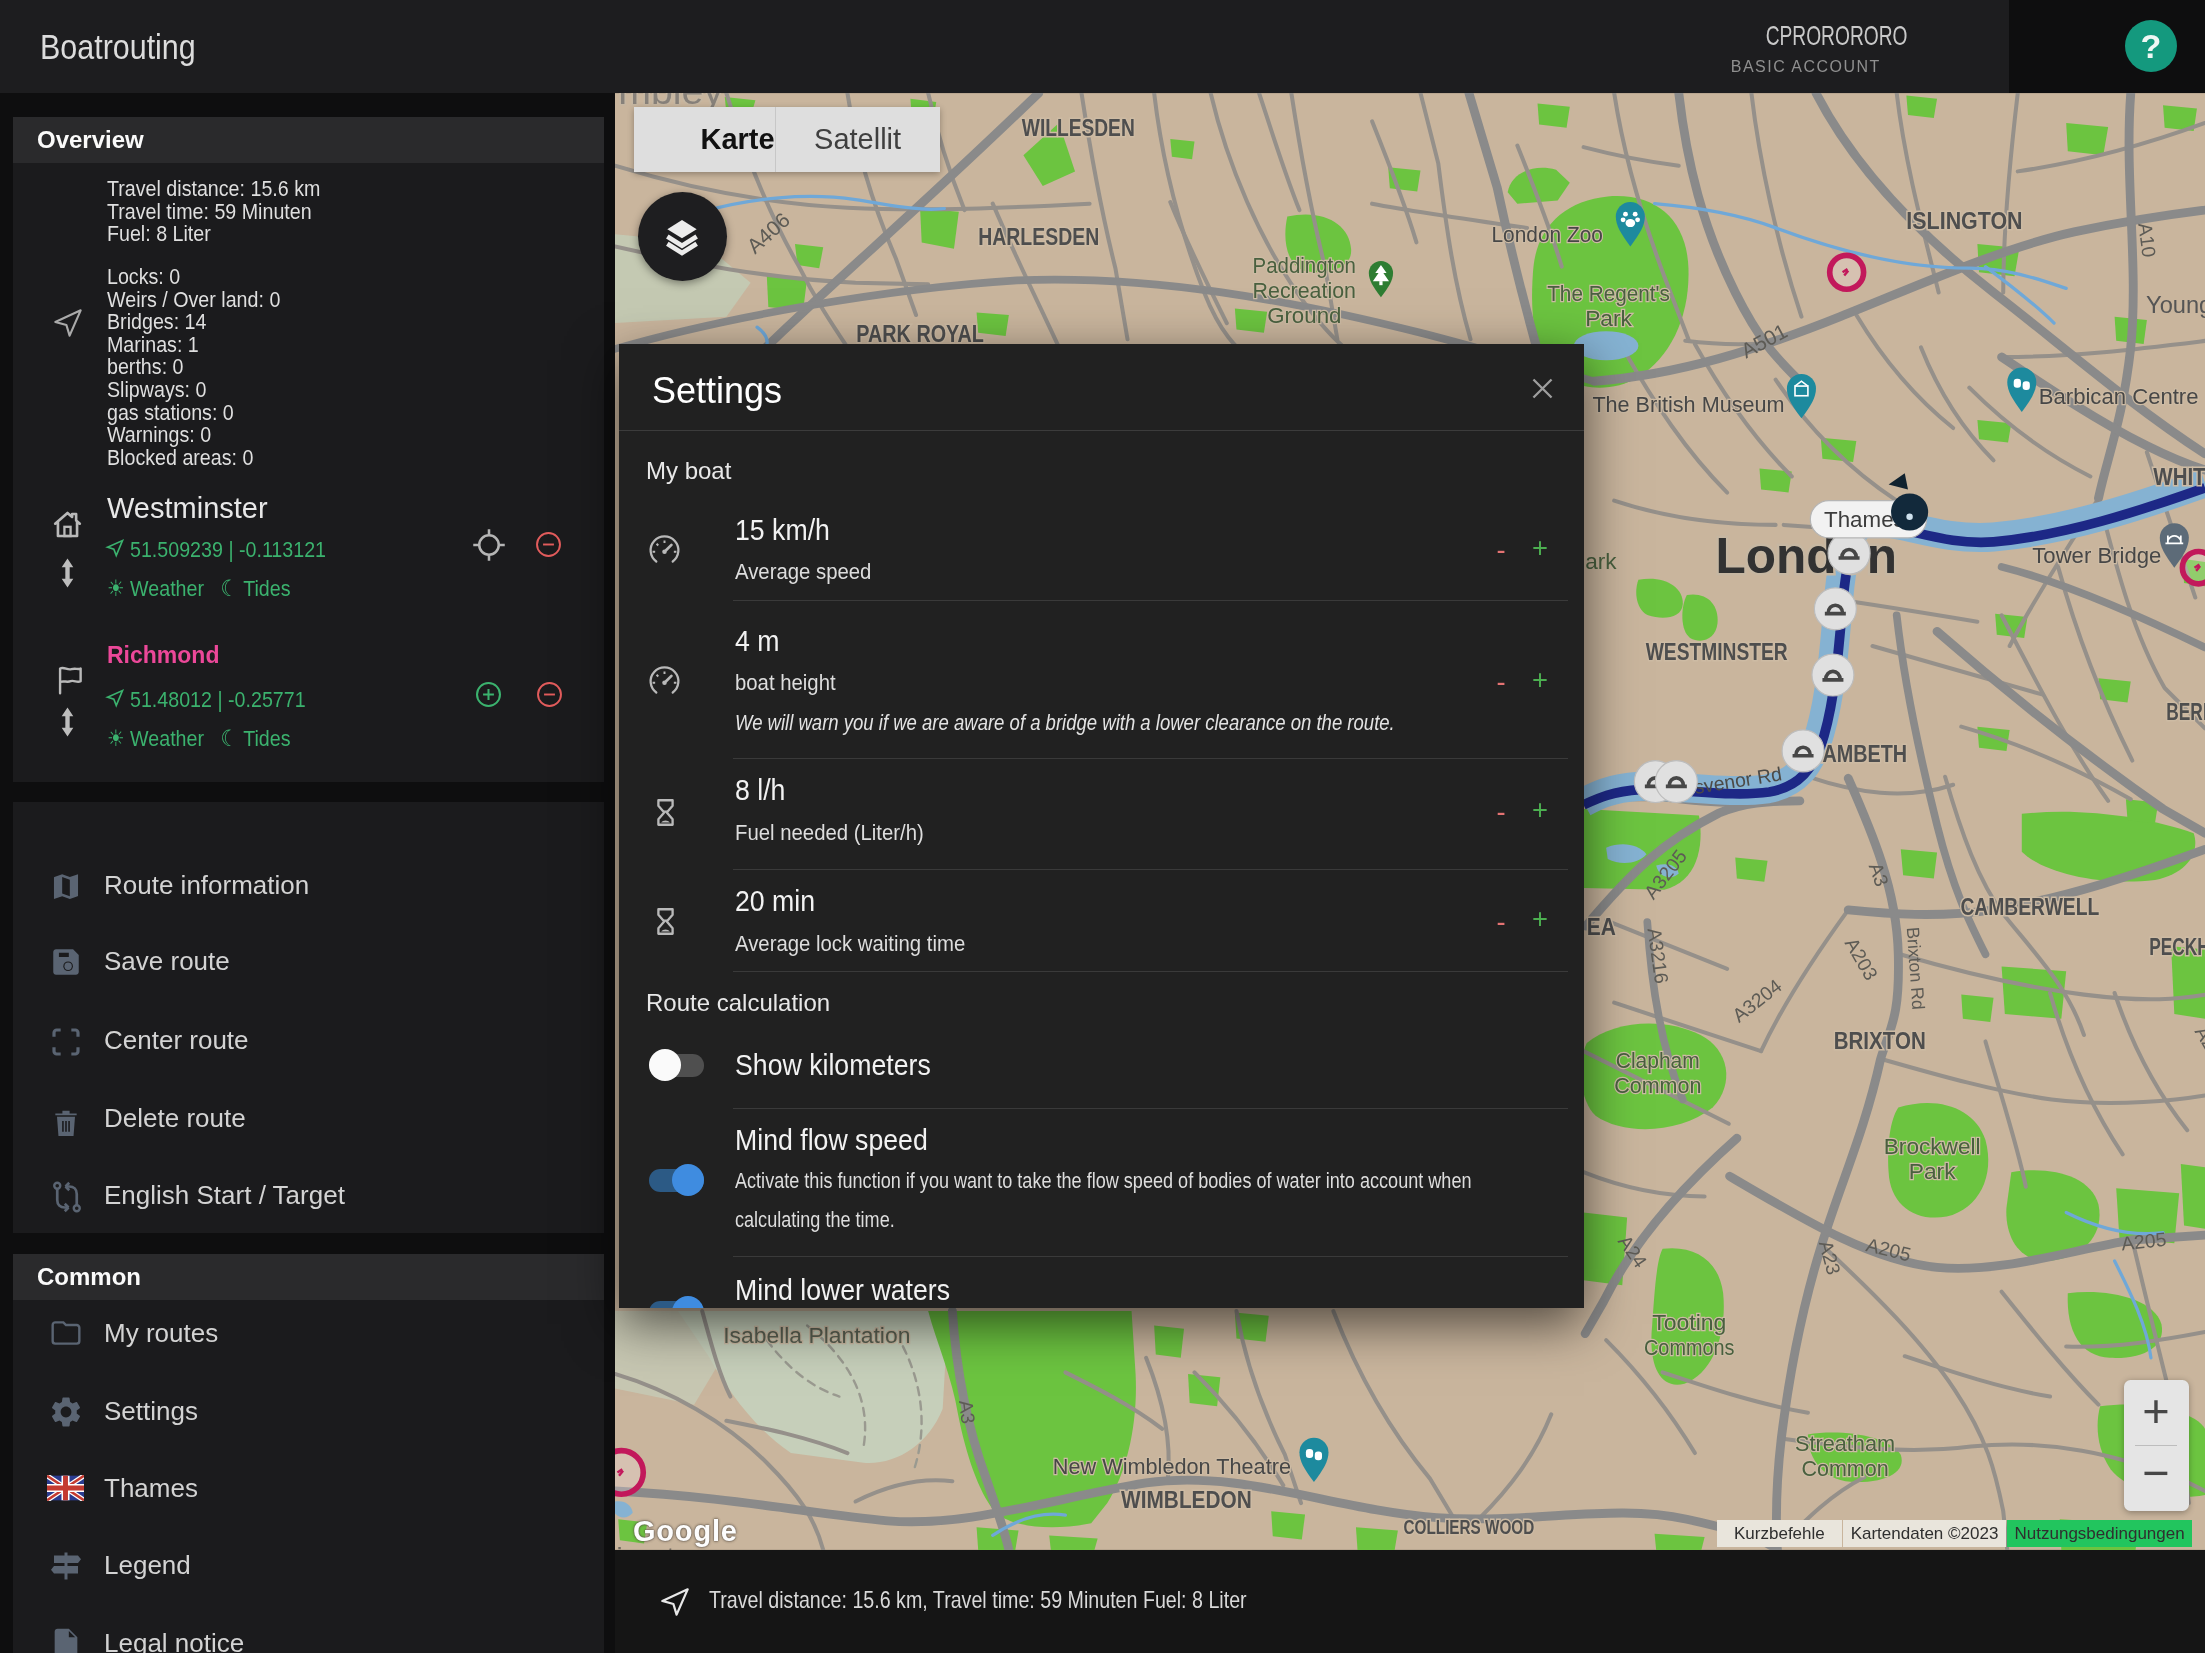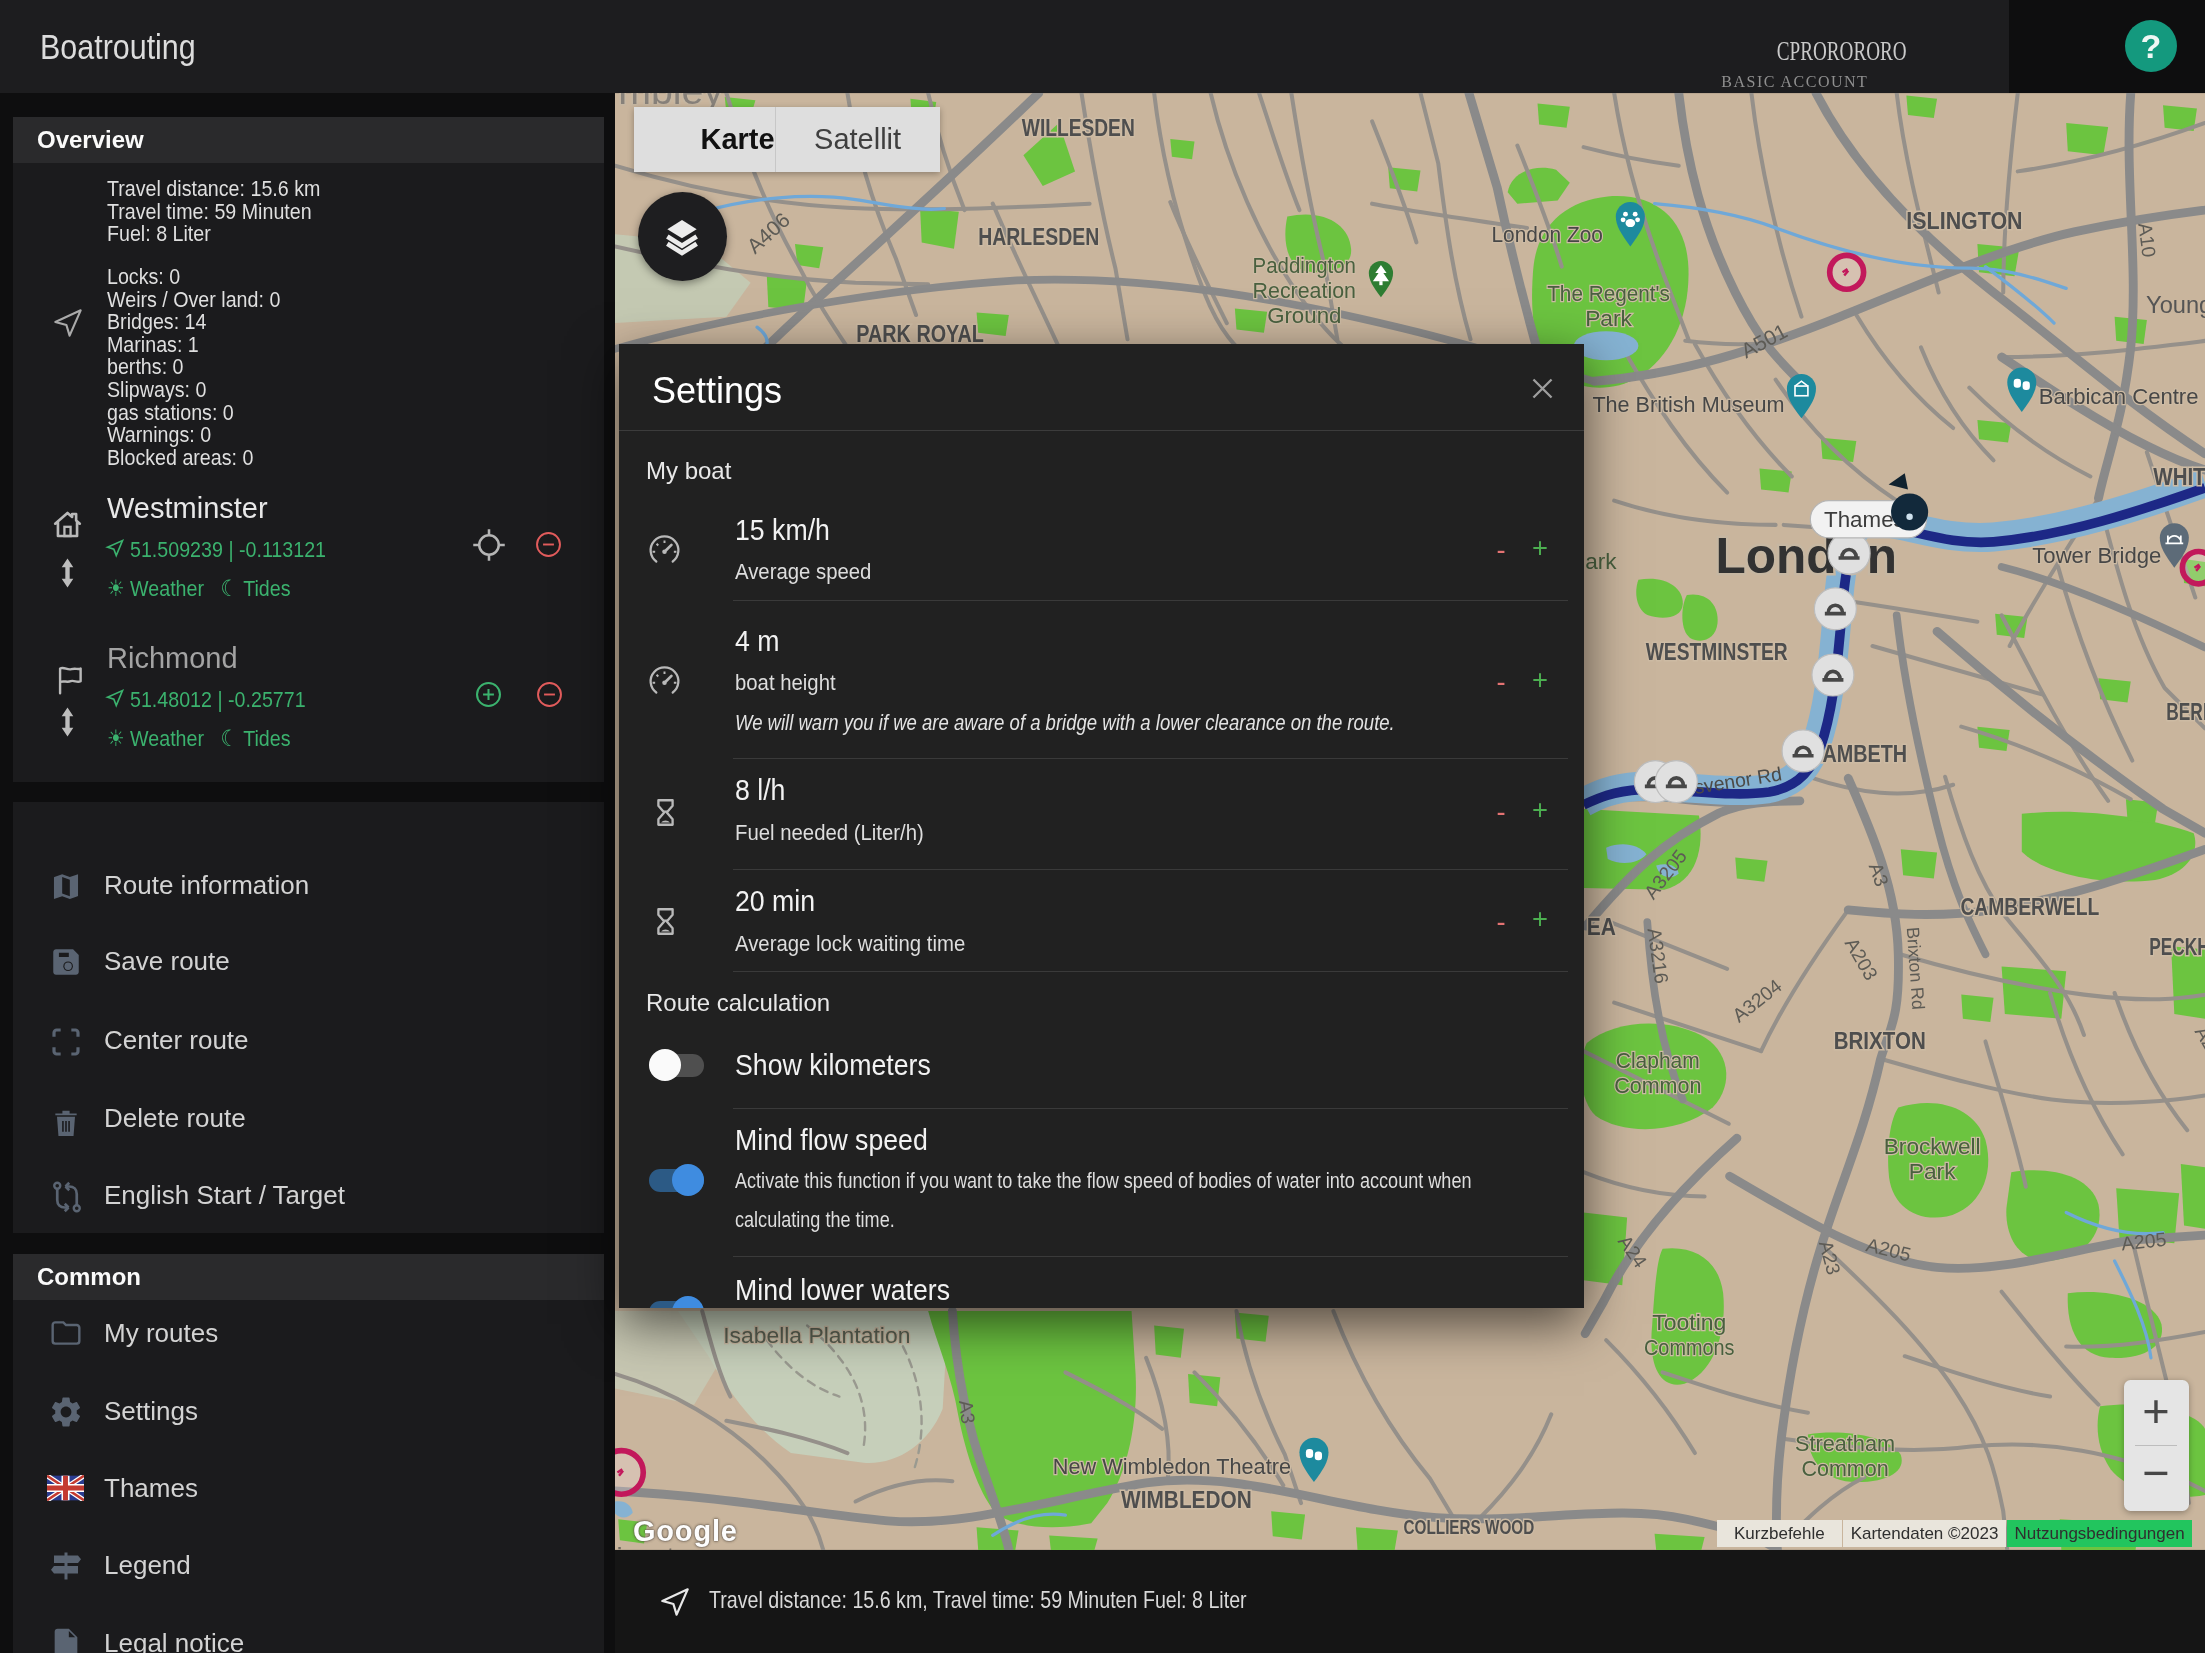--- a/index.html
+++ b/index.html
@@ -1,21 +1,21 @@
 <!DOCTYPE html>
 <html style="font-size:13px"><head>
 <meta charset="utf-8">
 <style>
   * { margin:0; padding:0; box-sizing:border-box; }
   html,body { width:2205px; height:1653px; overflow:hidden; background:#0e0e0f;
     font-family:"Liberation Sans", sans-serif; }
   .abs { position:absolute; }
   #topbar { position:absolute; left:0; top:0; width:2009px; height:93px; background:#1d1d1f; }
   #title { position:absolute; left:40px; top:27px; font-size:35px; color:#dcdcdc; transform:scaleX(0.87); transform-origin:left center; }
-  #acct { position:absolute; right:102px; top:36px; text-align:left;font-family:Liberation Serif, serif; }
+  #acct { position:absolute; right:102px; top:20px; text-align:center; }
   #acct .n { font-size:27.4px; color:#c9c9c9; transform:scaleX(0.70); transform-origin:right center; white-space:nowrap; }
   #acct .b { font-size:16px; color:#8f8f8f; letter-spacing:1.5px; margin-top:5.7px; }
   #helpbtn { position:absolute; left:2125px; top:20px; width:52px; height:52px; border-radius:50%;
      background:#14997e; color:#eef7f4; font-size:34px; font-weight:bold; text-align:center; line-height:52px;}
   #sidecol { position:absolute; left:0; top:93px; width:615px; height:1324px; background:#0e0e0f; }
   .panel { position:absolute; left:13px; width:591px; background:#1b1b1d; }
   .phead { position:absolute; left:0; top:0; width:100%; height:46px; background:#2a2a2c; color:#fafafa;
      font-size:24px; font-weight:bold; line-height:46px; padding-left:24px; }
   #p1 { top:24px; height:665px; }
   #p2 { top:709px; height:431px; }
@@ -387,21 +387,21 @@
     <div class="abs green" style="left:94px; top:458px; font-size:22.6px;">☀︎ Weather&nbsp;&nbsp; ☾︎ Tides</div>
     <svg class="ic" style="left:458px;top:410px" width="36" height="36" viewBox="0 0 24 24">
       <circle cx="12" cy="12" r="6.5" fill="none" stroke="#b5b5b5" stroke-width="1.7"></circle>
       <path d="M12 1.5V5 M12 19V22.5 M1.5 12H5 M19 12H22.5" stroke="#b5b5b5" stroke-width="1.7"></path>
     </svg>
     <svg class="ic" style="left:521px;top:413px" width="29" height="29" viewBox="0 0 24 24">
       <circle cx="12" cy="12" r="9.5" fill="none" stroke="#e25c5c" stroke-width="1.6"></circle>
       <path d="M7.5 12H16.5" stroke="#e25c5c" stroke-width="1.6"></path>
     </svg>
 
-    <div class="abs" style="left:94px; top:525px; font-size:29px; color:#a3a3a3;">Richmond</div>
+    <div class="abs" style="left:94px; top:525px; font-size:23px; color:#ec4899;font-weight:bold;">Richmond</div>
     <svg class="ic" style="left:40px;top:545px" width="34" height="37" viewBox="0 0 24 24">
       <path d="M5 21 V3.5 C8 2 10 5 13 4 C16 3 17.5 4.5 19.5 3.5 V12.5 C17 14 15 11.5 12.5 12.5 C10 13.5 7.5 12 5 13" fill="none" stroke="#b9b9b9" stroke-width="1.7" stroke-linejoin="round" stroke-linecap="round"></path>
     </svg>
     <svg class="ic" style="left:40px;top:589px" width="29" height="32" viewBox="0 0 20 22">
       <path d="M10 1 L14 7 H11.5 V15 H14 L10 21 L6 15 H8.5 V7 H6 Z" fill="#bdbdbd"></path>
     </svg>
     <svg class="ic" style="left:92px;top:571px" width="20" height="20" viewBox="0 0 24 24">
       <path d="M3 11 21 3 13.5 21 10.6 13.4 Z" fill="none" stroke="#3bb26e" stroke-width="2"></path>
     </svg>
     <div class="abs green" style="left:117px; top:570px; font-size:22.6px;">51.48012 | -0.25771</div>

